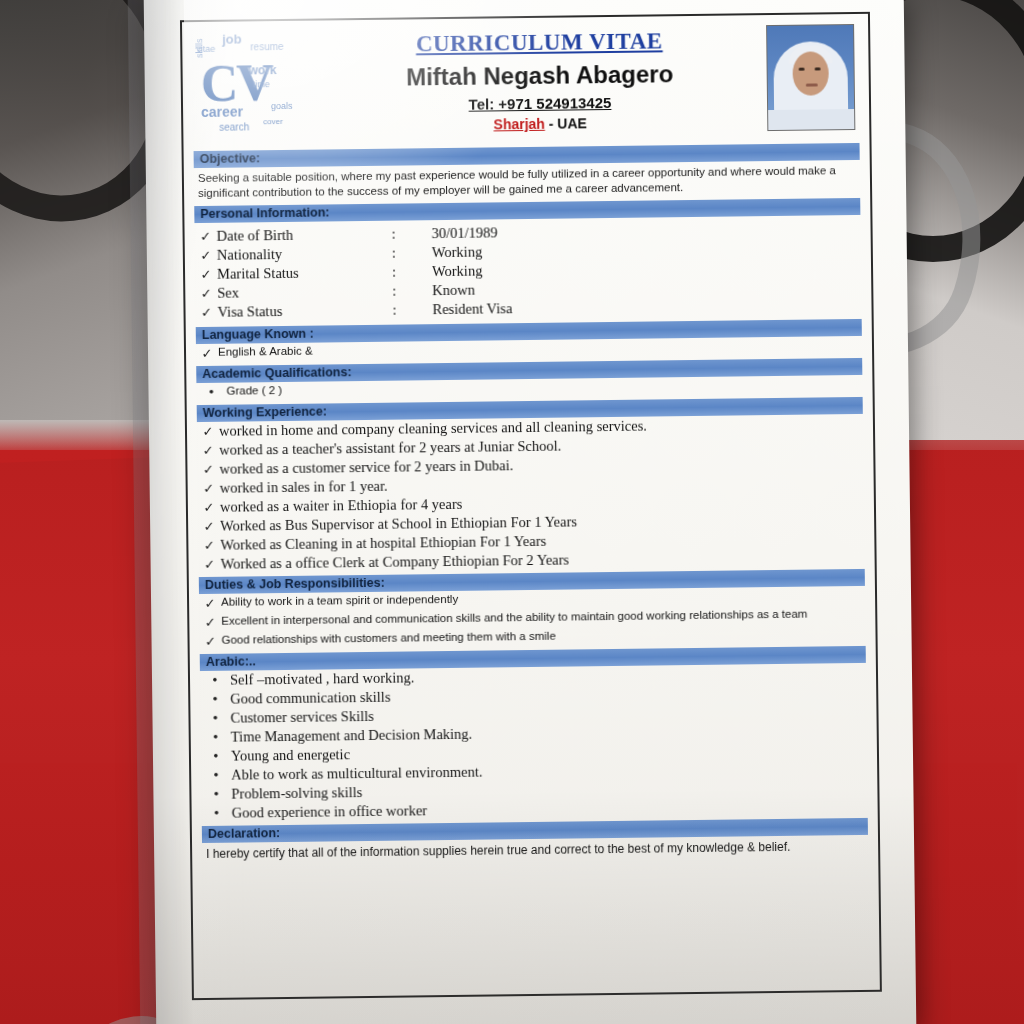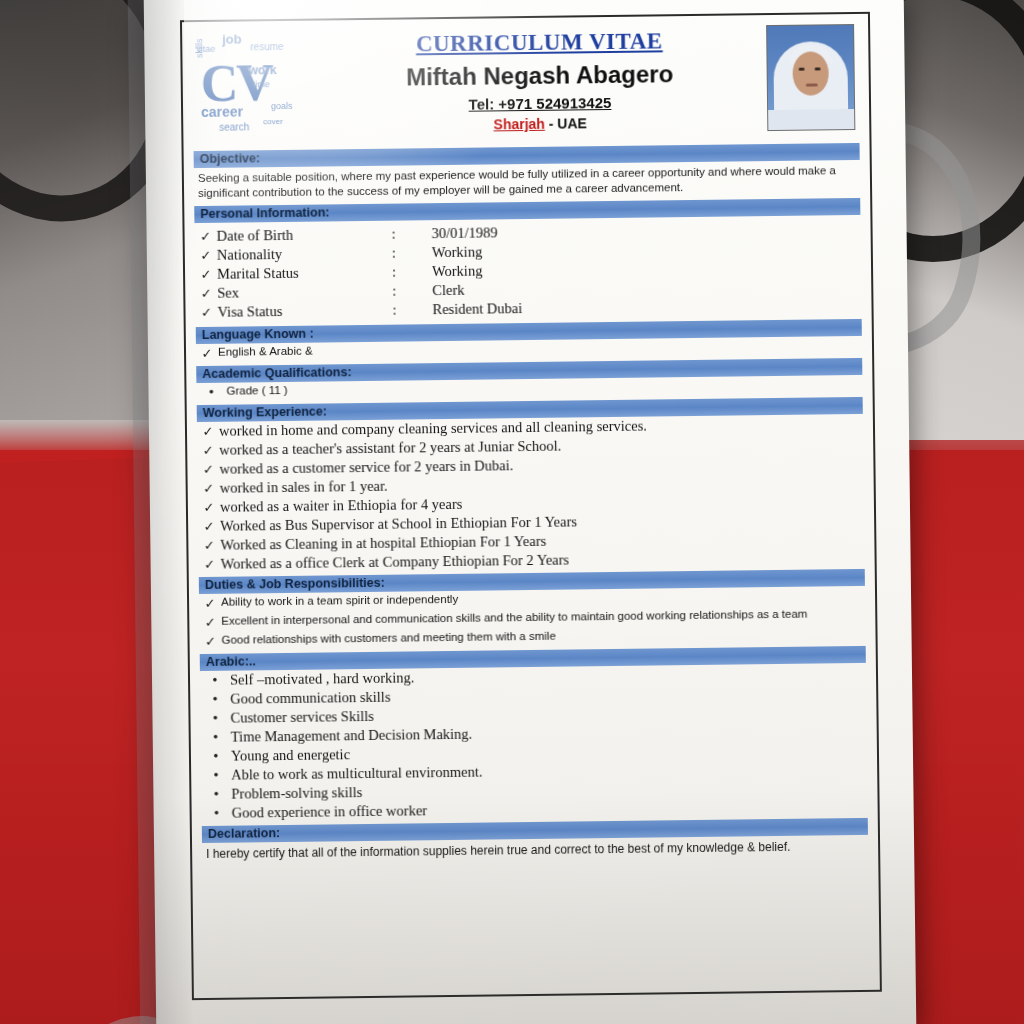--- a/index.html
+++ b/index.html
@@ -266,47 +266,47 @@
       <li>
         <span class="tick">✓</span>
         <span class="key">Marital Status</span>
         <span class="colon">:</span>
         <span class="val">Working</span>
       </li>
       <li>
         <span class="tick">✓</span>
         <span class="key">Sex</span>
         <span class="colon">:</span>
-        <span class="val">Clerk</span>
+        <span class="val">Known</span>
       </li>
       <li>
         <span class="tick">✓</span>
         <span class="key">Visa Status</span>
         <span class="colon">:</span>
-        <span class="val">Resident Dubai</span>
+        <span class="val">Resident Visa</span>
       </li>
     </ul>
 
     <div class="bar">
       <span class="bar-label">Language Known :</span>
     </div>
     <ul>
       <li>
         <span class="tick">✓</span>
         <span class="li-text sans">English &amp; Arabic &amp;</span>
       </li>
     </ul>
 
     <div class="bar">
       <span class="bar-label">Academic Qualifications:</span>
     </div>
     <ul>
       <li>
         <span class="dot">•</span>
-        <span class="li-text sans">Grade ( 11 )</span>
+        <span class="li-text sans">Grade ( 2 )</span>
       </li>
     </ul>
 
     <div class="bar">
       <span class="bar-label">Working Experience:</span>
     </div>
     <ul>
       <li>
           <span class="tick">✓</span>
           <span class="li-text">worked in home and company cleaning services and all cleaning services.</span>

